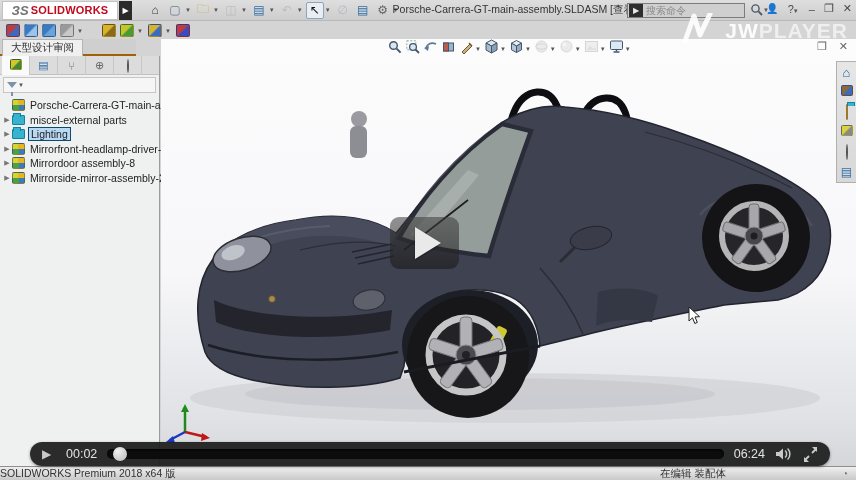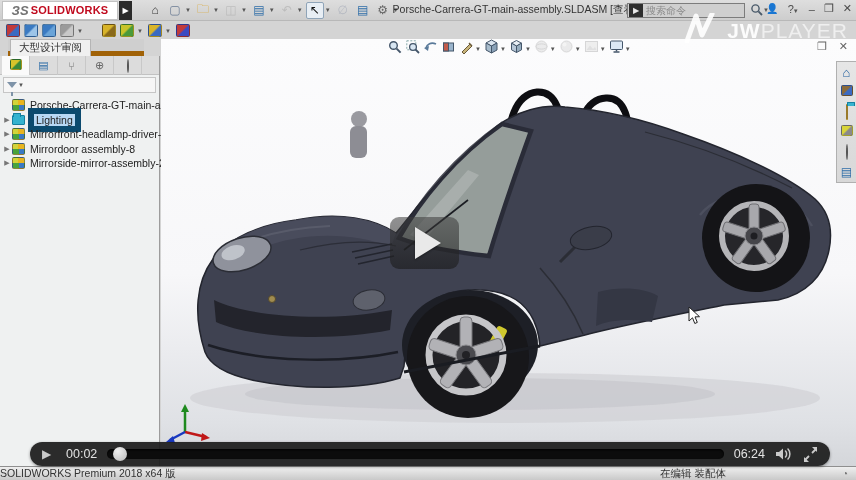--- a/index.html
+++ b/index.html
@@ -35,41 +35,41 @@
     color:#4a4a4a; font-size:11px; }
   .win-ctrls span { cursor:default; }
 
   
   .toolbar2 { position:absolute; left:0; top:22px; width:856px; height:17px;
     background:#d4d4d4; display:flex; align-items:center; gap:4px; padding-left:6px; }
   .chip { width:14px; height:13px; border-radius:2px; border:1px solid rgba(0,0,0,.25);
     display:inline-block; }
 
   
-  .tabrow { position:absolute; left:8px; top:39px; width:136px; height:17px; background:#cfcfcf;
-    border-bottom:5px solid #a16207; }
+  .tabrow { position:absolute; left:0; top:39px; width:136px; height:17px; background:#cfcfcf;
+    border-bottom:2px solid #a16207; }
   .ldr-tab { position:absolute; left:2px; top:0; height:17px; padding:0 8px; background:#f0f0f0;
     border:1px solid #b5b5b5; border-bottom:none; font-size:10.5px; color:#333;
     display:flex; align-items:center; }
   .left-panel { position:absolute; left:0; top:56px; width:160px; height:410px;
     background:#eff1f1; border-right:1px solid #9c9c9c; }
   .panel-tabs { display:flex; height:19px; border-bottom:1px solid #c2c2c2; background:#dcdcdc; padding-left:2px; }
   .ptab { width:28px; height:19px; display:flex; align-items:center; justify-content:center;
     border-right:1px solid #c8c8c8; font-size:11px; }
   .ptab.active { background:#fafafa; }
   .filter-row { height:16px; margin:2px 3px; background:#f6f6f6; border:1px solid #c6c6c6;
     display:flex; align-items:center; padding-left:3px; gap:2px; }
   .funnel { width:0; height:0; border-left:5px solid transparent; border-right:5px solid transparent;
     border-top:6px solid #7e93a8; position:relative; }
   .funnel:after { content:""; position:absolute; left:-1px; top:4px; width:2px; height:4px; background:#7e93a8; }
   .tree { padding:3px 0 0 2px; }
   .trow { display:flex; align-items:center; height:14.5px; font-size:10.5px; color:#222; white-space:nowrap; }
   .trow .arrow { width:10px; font-size:7px; color:#777; text-align:center; flex:none; }
   .trow .lbl { padding:0 2px; }
-  .trow .lbl.sel { background:#b8d8f4; border:6px solid #0c4a6e; }
+  .trow .lbl.sel { background:#b8d8f4; border:1px solid #0c4a6e; }
   .ic-folder { width:13px; height:10px; background:#35b3cf; border:1px solid #1580a0; border-radius:1px;
     position:relative; margin-right:3px; flex:none; }
   .ic-folder:before { content:""; position:absolute; left:0; top:-3px; width:6px; height:3px;
     background:#35b3cf; border:1px solid #1580a0; border-bottom:none; border-radius:1px 1px 0 0; }
   .ic-asm { width:13px; height:12px; border-radius:2px; margin-right:3px; flex:none;
     background:conic-gradient(#e8b51f 0 25%, #3a79c4 0 50%, #49a33c 0 75%, #d2d43a 0 100%);
     border:1px solid rgba(60,60,60,.5); }
 
   
   .viewport { position:absolute; left:161px; top:39px; width:695px; height:427px;
@@ -108,21 +108,21 @@
   .cb-play { color:#c9c9c9; font-size:12px; width:14px; cursor:pointer; }
   .cb-time { color:#e2e2e2; font-size:12.5px; flex:none; }
   .cb-track { flex:1; height:10px; background:#0c0c0c; border-radius:5px; position:relative;
     box-shadow:inset 0 1px 2px #000; cursor:pointer; }
   .cb-knob { position:absolute; top:-2px; width:14px; height:14px; border-radius:50%;
     background:radial-gradient(circle at 35% 30%, #f0f0f0, #b8b8b8); }
   .cb-btn { cursor:pointer; display:flex; align-items:center; }
   .jwlogo { position:absolute; right:8px; top:13px; display:flex; align-items:flex-end; gap:4px;
     pointer-events:none; }
   .jw-text { font-size:21px; letter-spacing:1px; color:rgba(255,255,255,.92); font-weight:bold; }
-  .jw-text .lite { color:rgba(255,255,255,.62); font-weight:normal; }
+  .jw-text .lite { color:rgba(255,255,255,.62); font-weight:bold; }
 </style>
 </head>
 <body>
 
 <div class="stage">
 
   <div class="titlebar">
     <div class="sw-logo">
       <span class="mark">ЗS</span>
       <span class="word">SOLIDWORKS</span>
@@ -206,20 +206,25 @@
       </div>
     <div class="filter-row">
       <span class="funnel"></span>
       <span class="dd">▼</span>
     </div>
     <div class="tree" id="tree">
         <div class="trow">
           <span class="arrow"></span>
           <span class="ic-asm"></span>
           <span class="lbl">Porsche-Carrera-GT-main-assembly</span>
+        </div>
+        <div class="trow">
+          <span class="arrow">▶</span>
+          <span class="ic-folder"></span>
+          <span class="lbl">miscel-external parts</span>
         </div>
         <div class="trow">
           <span class="arrow">▶</span>
           <span class="ic-folder"></span>
           <span class="lbl sel">Lighting</span>
         </div>
         <div class="trow">
           <span class="arrow">▶</span>
           <span class="ic-asm"></span>
           <span class="lbl">Mirrorfront-headlamp-driver-as</span>

